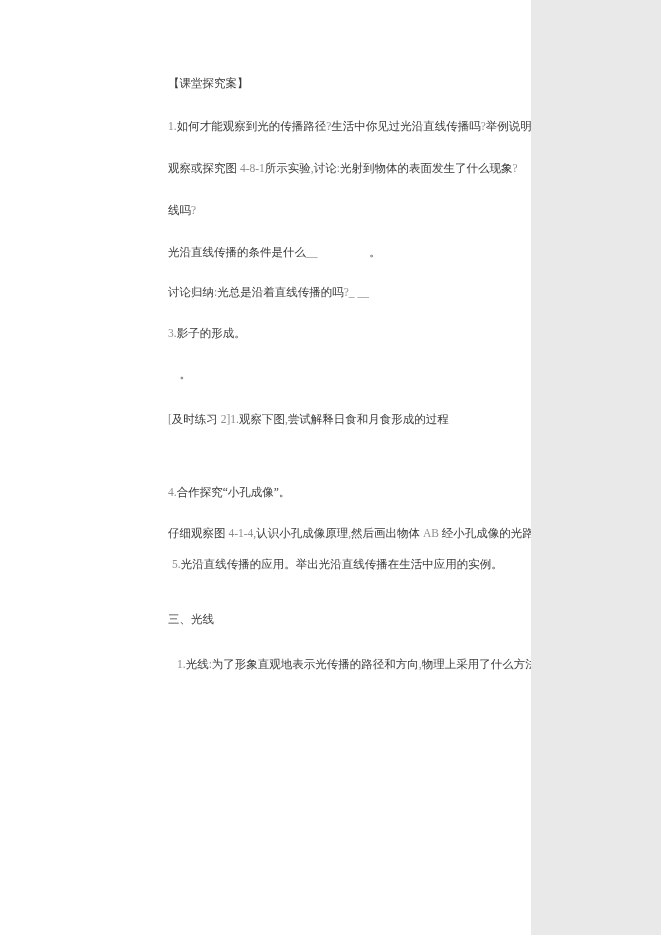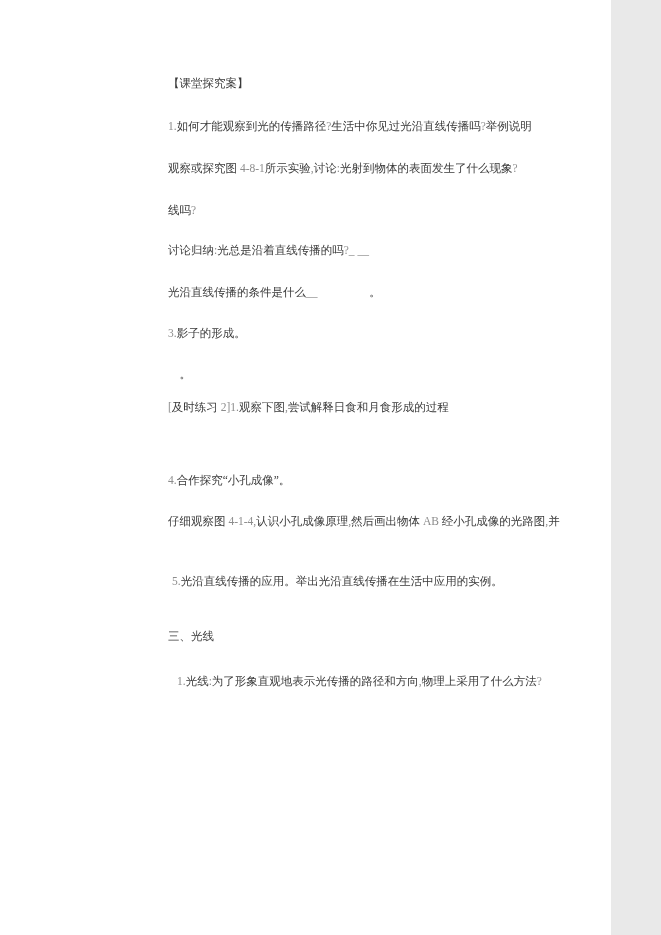--- a/index.html
+++ b/index.html
@@ -3,21 +3,21 @@
 <meta charset="utf-8">
 <style>
   :root{
     --bg:#ffffff;
     --text:#3a3a3a;
     --latin:#8c8c8c;
   }
   html,body{margin:0;padding:0;background:#e9e9e9;}
   .page{
     position:relative;
-    width:611px;height:935px;
+    width:531px;height:935px;
     background:var(--bg);
     overflow:hidden;
     font-family:"Liberation Serif","DejaVu Serif",serif;
     font-size:11.5px;
     color:var(--text);
   }
   .content{
     position:absolute;
     left:168px;top:73px;
     width:440px;
@@ -48,49 +48,49 @@
 
     <p class="para" style="margin-top:21px">
       <span class="ln">观察或探究图<span class="lat"> 4-8-1</span>所示实验<span class="lat">,</span>讨论<span class="lat">:</span>光射到物体的表面发生了什么现象<span class="lat">?</span></span>
     </p>
 
 
     <p class="para" style="margin-top:21px">
       <span class="ln">线吗<span class="lat">?</span></span>
     </p>
 
+    <p class="para" style="margin-top:21px">
+      <span class="ln">光沿直线传播的条件是什么<span class="lat">__                  </span>。</span>
+    </p>
+
     <p class="para" style="margin-top:19px">
       <span class="ln">讨论归纳<span class="lat">:</span>光总是沿着直线传播的吗<span class="lat">?_ __</span></span>
-    </p>
-
-    <p class="para" style="margin-top:21px">
-      <span class="ln">光沿直线传播的条件是什么<span class="lat">__                  </span>。</span>
     </p>
 
     <p class="para" style="margin-top:20px">
       <span class="ln"><span class="lat">3.</span>影子的形成。</span>
     </p>
 
     <p class="para" style="margin-top:20px">
       <span class="ln"><span class="lat">    </span>。</span>
     </p>
 
-    <p class="para" style="margin-top:12px">
+    <p class="para" style="margin-top:24px">
       <span class="ln"><span class="lat">[</span>及时练习<span class="lat"> 2]1.</span>观察下图<span class="lat">,</span>尝试解释日食和月食形成的过程</span>
     </p>
 
     <p class="para" style="margin-top:52px">
       <span class="ln"><span class="lat">4.</span>合作探究“小孔成像”。</span>
     </p>
 
     <p class="para" style="margin-top:20px">
       <span class="ln">仔细观察图<span class="lat"> 4-1-4,</span>认识小孔成像原理<span class="lat">,</span>然后画出物体<span class="lat"> AB </span>经小孔成像的光路图<span class="lat">,</span>并</span>
     </p>
 
-    <p class="para" style="margin-top:39px;padding-left:4px">
+    <p class="para" style="margin-top:10px;padding-left:4px">
       <span class="ln"><span class="lat">5.</span>光沿直线传播的应用。举出光沿直线传播在生活中应用的实例。</span>
     </p>
 
     <p class="para" style="margin-top:34px">
       <span class="ln">三、光线</span>
     </p>
 
     <p class="para" style="margin-top:24px;padding-left:9px">
       <span class="ln"><span class="lat">1.</span>光线<span class="lat">:</span>为了形象直观地表示光传播的路径和方向<span class="lat">,</span>物理上采用了什么方法<span class="lat">?</span></span>
     </p>

